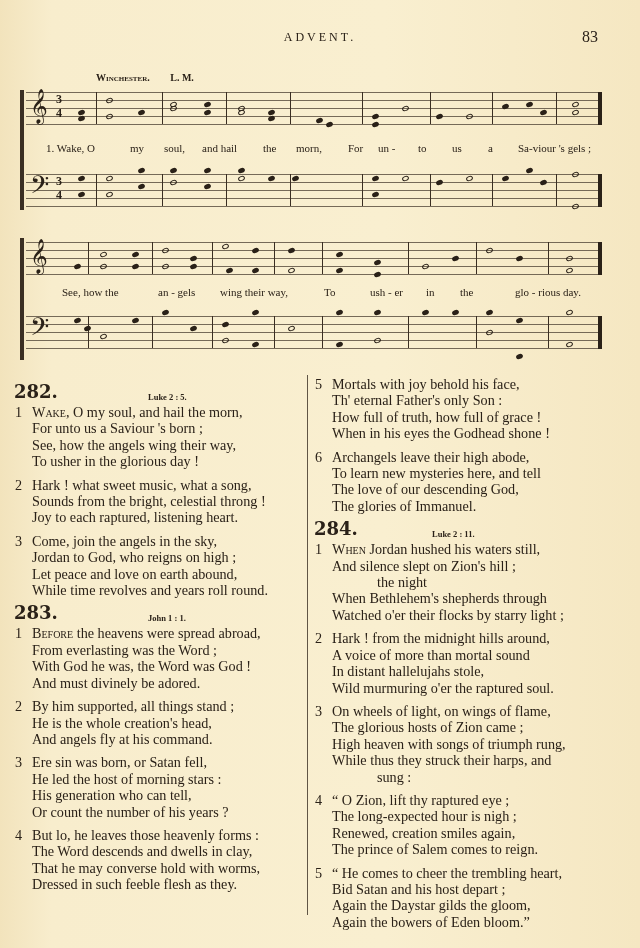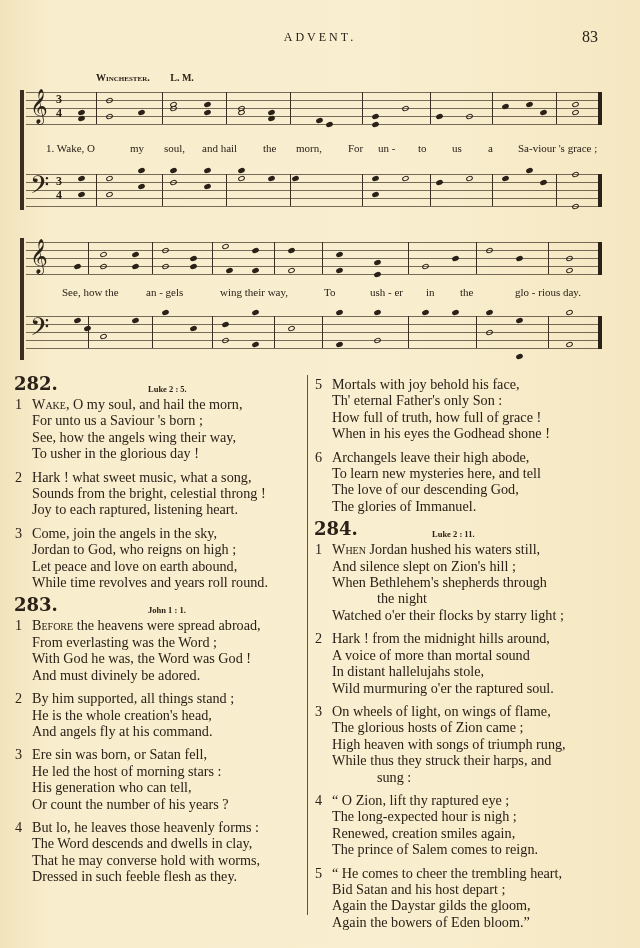--- a/index.html
+++ b/index.html
@@ -106,21 +106,21 @@
       <span style="left:104px">my</span>
       <span style="left:138px">soul,</span>
       <span style="left:176px">and hail</span>
       <span style="left:237px">the</span>
       <span style="left:270px">morn,</span>
       <span style="left:322px">For</span>
       <span style="left:352px">un -</span>
       <span style="left:392px">to</span>
       <span style="left:426px">us</span>
       <span style="left:462px">a</span>
-      <span style="left:492px">Sa-viour 's grace ;</span>
+      <span style="left:492px">Sa-viour 's gels ;</span>
     </div>
     <div class="staff" style="top:84px;">
       <div class="line" style="top:0"></div>
         <div class="line" style="top:8px"></div>
         <div class="line" style="top:16px"></div>
         <div class="line" style="top:24px"></div>
         <div class="line" style="top:32px"></div>
       <span class="clef">𝄢</span>
       <span class="timesig"><span>3</span><br><span>4</span></span>
       <div class="bar" style="left:70px"></div>
@@ -198,21 +198,21 @@
         <div class="note" style="left:348px;top:30px"></div>
       <div class="note open" style="left:396px;top:22px"></div>
         <div class="note" style="left:426px;top:14px"></div>
       <div class="note open" style="left:460px;top:6px"></div>
         <div class="note" style="left:490px;top:14px"></div>
       <div class="note open" style="left:540px;top:14px"></div>
         <div class="note open" style="left:540px;top:26px"></div>
     </div>
     <div class="lyric-line" style="top:48px;">
       <span style="left:36px">See, how the</span>
-      <span style="left:120px">an - gels</span>
+      <span style="left:132px">an - gels</span>
       <span style="left:194px">wing their way,</span>
       <span style="left:298px">To</span>
       <span style="left:344px">ush - er</span>
       <span style="left:400px">in</span>
       <span style="left:434px">the</span>
       <span style="left:489px">glo - rious day.</span>
     </div>
     <div class="staff" style="top:78px;">
       <div class="line" style="top:0"></div>
         <div class="line" style="top:8px"></div>
@@ -251,21 +251,21 @@
       <div class="note" style="left:490px;top:2px"></div>
         <div class="note" style="left:490px;top:38px"></div>
       <div class="note open" style="left:540px;top:-6px"></div>
         <div class="note open" style="left:540px;top:26px"></div>
     </div>
   </div>
 
   <div class="col-divider"></div>
 
   <div class="column col-left">
-    <div class="hymn-head" style="margin-top:4px;">
+    <div class="hymn-head" style="margin-top:12px;">
       <span class="hymn-num">282.</span>
       <span class="hymn-ref">Luke 2 : 5.</span>
     </div>
     <div class="stanza">
       <span class="snum">1</span>
       <span class="ln"><span class="sc">Wake,</span> <span>O my soul, and hail the morn,</span></span>
       <span class="ln">For unto us a Saviour 's born ;</span>
       <span class="ln">See, how the angels wing their way,</span>
       <span class="ln">To usher in the glorious day !</span>
     </div>
@@ -333,22 +333,22 @@
     </div>
 
     <div class="hymn-head">
       <span class="hymn-num">284.</span>
       <span class="hymn-ref" style="left:118px;">Luke 2 : 11.</span>
     </div>
     <div class="stanza">
       <span class="snum">1</span>
       <span class="ln"><span class="sc">When</span> <span>Jordan hushed his waters still,</span></span>
       <span class="ln">And silence slept on Zion's hill ;</span>
+      <span class="ln cont">the night</span>
       <span class="ln">When Bethlehem's shepherds through</span>
-      <span class="ln cont">the night</span>
       <span class="ln">Watched o'er their flocks by starry light ;</span>
     </div>
     <div class="stanza">
       <span class="snum">2</span>
       <span class="ln">Hark ! from the midnight hills around,</span>
       <span class="ln">A voice of more than mortal sound</span>
       <span class="ln">In distant hallelujahs stole,</span>
       <span class="ln">Wild murmuring o'er the raptured soul.</span>
     </div>
     <div class="stanza">

